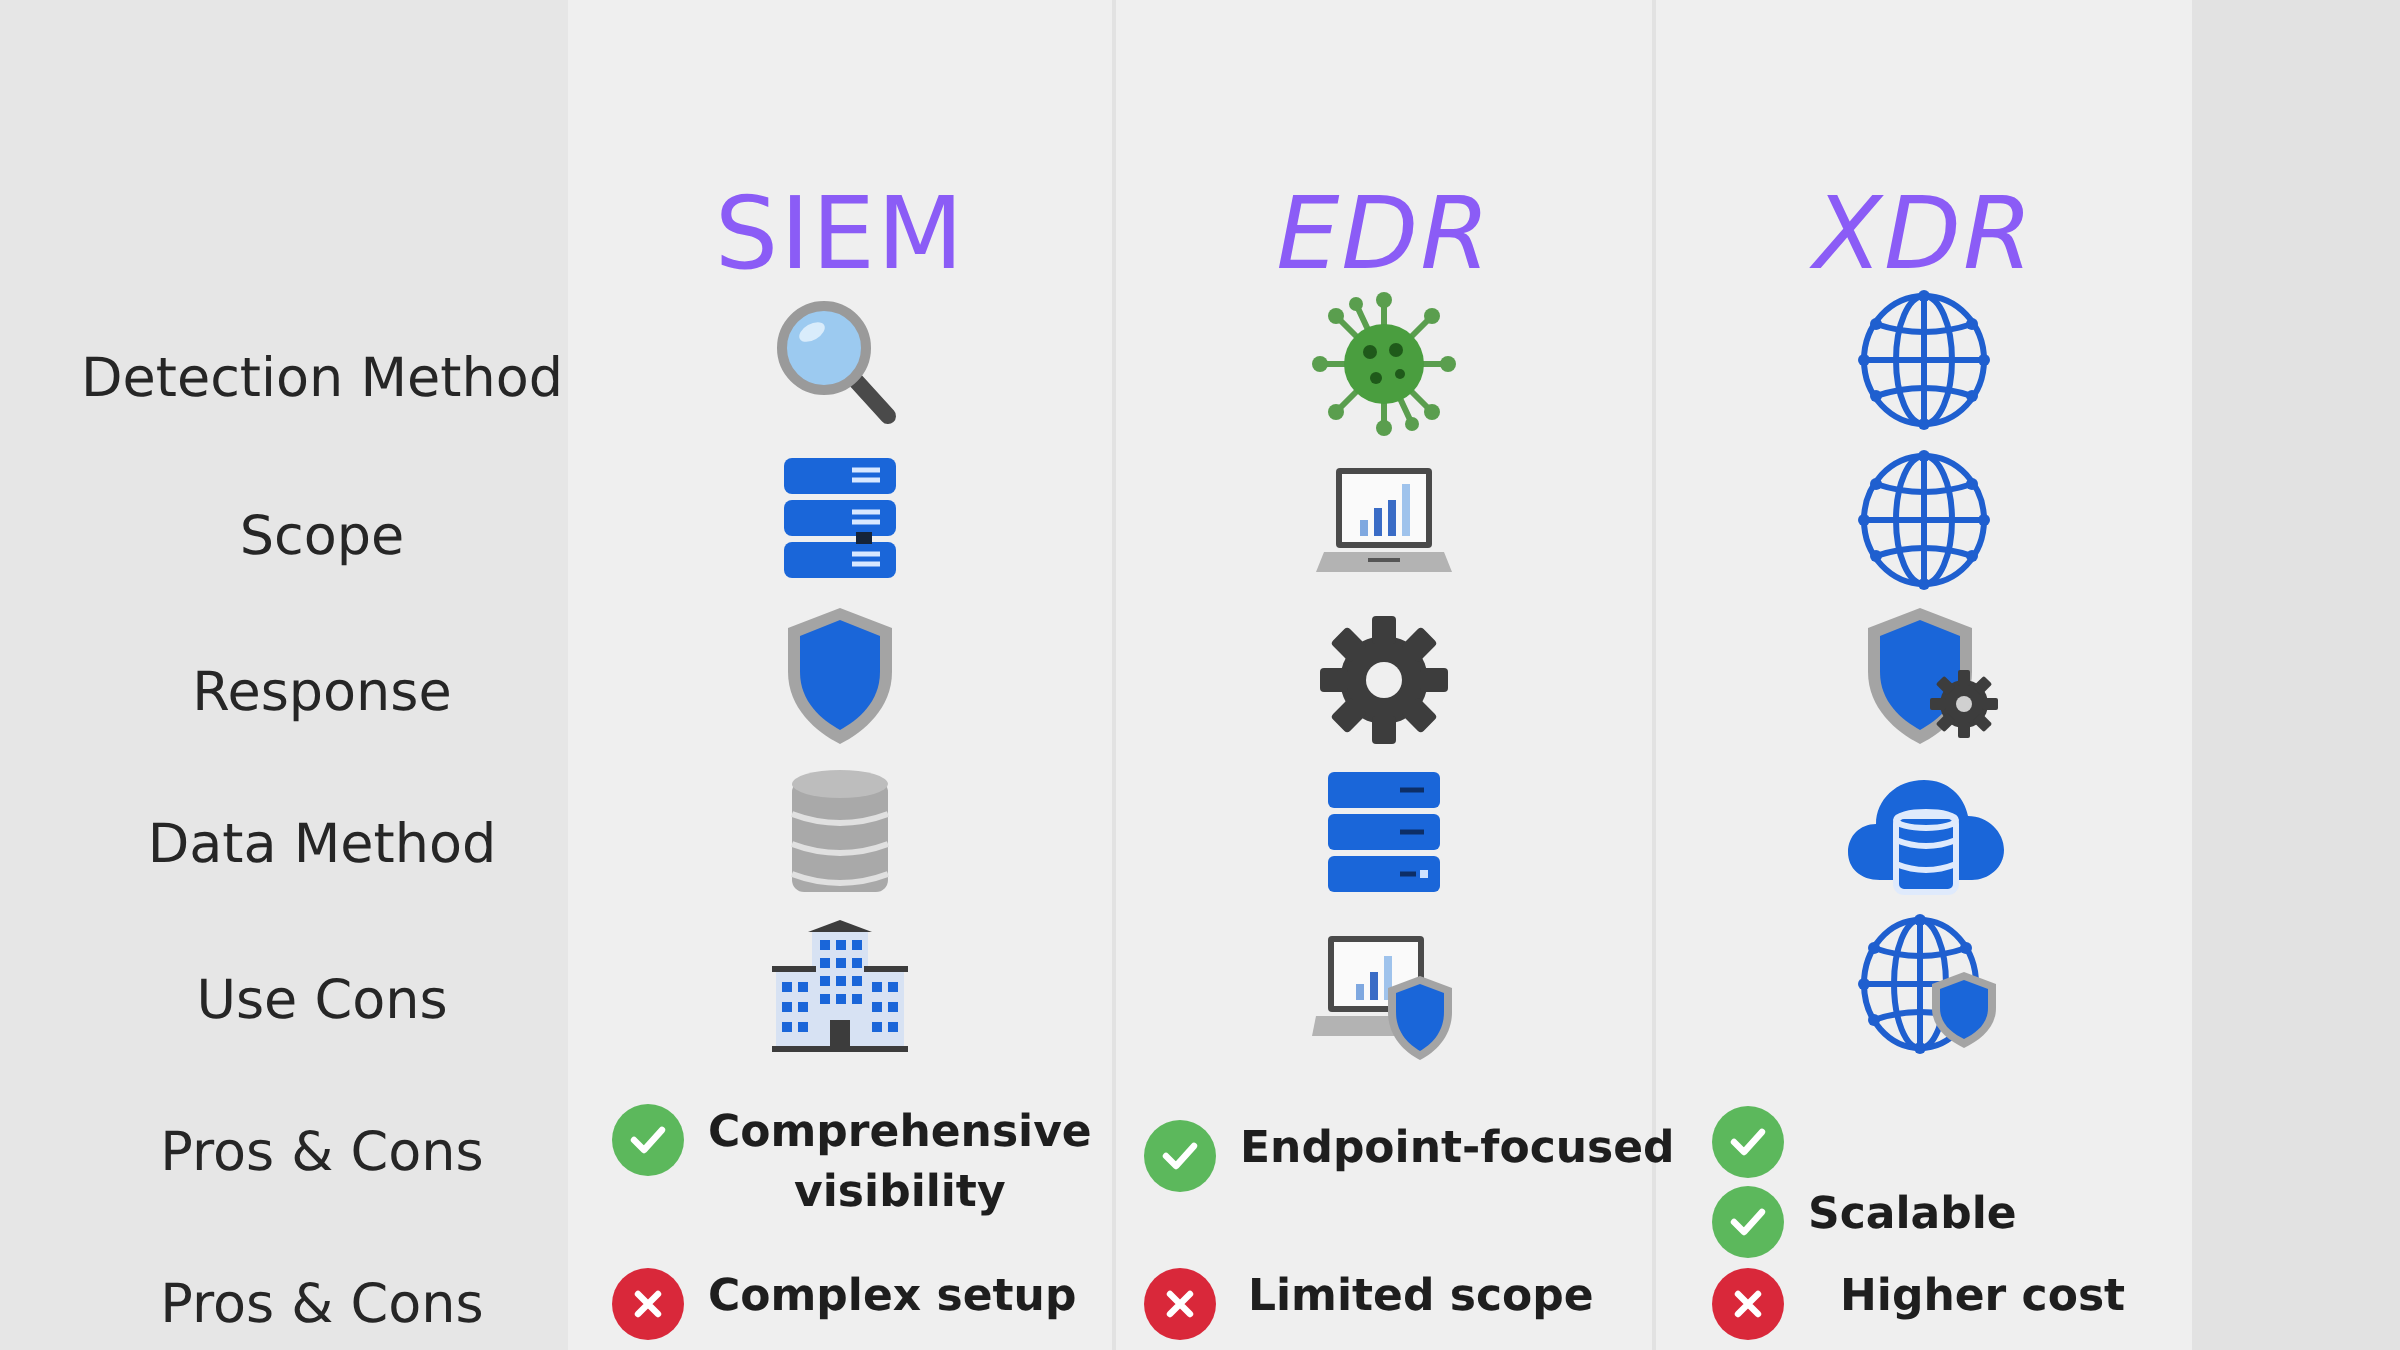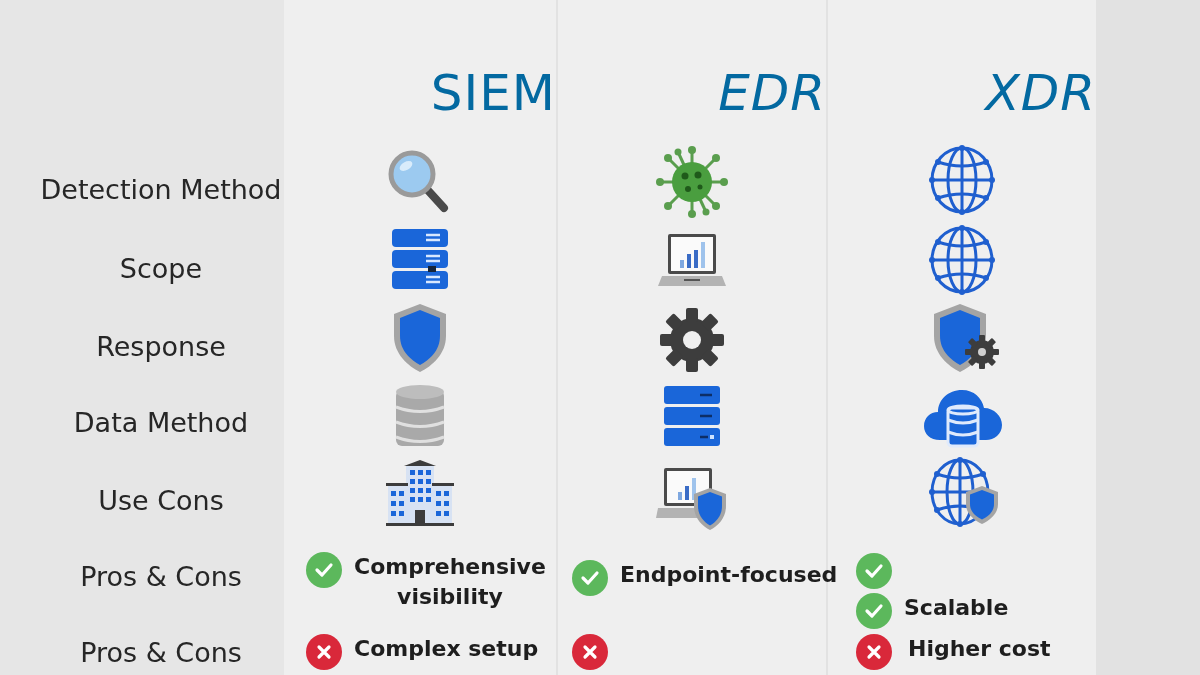--- a/index.html
+++ b/index.html
@@ -14,22 +14,22 @@
   .right-bg { position: absolute; left: 1096px; top: 0; width: 104px; height: 675px; background: #e2e2e2; }
   .col {
     position: absolute; top: 0; height: 675px;
     background: #efefef;
   }
   .col.siem { left: 284px; width: 272px; }
   .col.edr  { left: 558px; width: 268px; font-style: italic; }
   .col.xdr  { left: 828px; width: 268px; font-style: italic; }
   .divider { position: absolute; top: 0; width: 2px; height: 675px; background: #e2e2e2; }
   .col-title {
-    position: absolute; top: 64px; width: 100%; text-align: right;
-    font-size: 50px; font-weight: 500; color: #0369a1; letter-spacing: 1px;
+    position: absolute; top: 88px; width: 100%; text-align: center;
+    font-size: 50px; font-weight: 500; color: #8b5cf6; letter-spacing: 1px;
     font-family: "DejaVu Sans", sans-serif;
   }
   .row-label {
     position: absolute; left: 0; width: 290px; text-align: center;
     font-size: 27px; color: #262626; font-family: "DejaVu Sans", sans-serif; margin-left: 16px;
   }
   .icon {
     position: absolute; width: 72px; height: 72px;
   }
   .icon svg { width: 100%; height: 100%; display: block; }
@@ -362,20 +362,21 @@
   </span>
   <span class="pc-text">Endpoint-focused</span>
 </div>
 
 <div class="pc" style="left:572px;top:634px">
   <span class="badge" style="background:#d9283a">
     <svg viewBox="0 0 22 22">
         <path d="M6 6 L16 16 M16 6 L6 16" stroke="#fff" stroke-width="3.2" stroke-linecap="round"></path>
       </svg>
   </span>
+  <span class="pc-text" style="margin-left:4px">Limited scope</span>
 </div>
 
 <div class="pc" style="left:856px;top:553px">
   <span class="badge" style="background:#5cb85c">
     <svg viewBox="0 0 22 22">
         <path d="M4 11 L9 16 L18 6" stroke="#fff" stroke-width="3.2" fill="none" stroke-linecap="round" stroke-linejoin="round"></path>
       </svg>
   </span>
 </div>
 <div class="pc" style="left:856px;top:593px">
@@ -386,14 +387,14 @@
   </span>
   <span class="pc-text">Scalable</span>
 </div>
 
 <div class="pc" style="left:856px;top:634px">
   <span class="badge" style="background:#d9283a">
     <svg viewBox="0 0 22 22">
         <path d="M6 6 L16 16 M16 6 L6 16" stroke="#fff" stroke-width="3.2" stroke-linecap="round"></path>
       </svg>
   </span>
-  <span class="pc-text" style="margin-left:4px">Higher cost</span>
+  <span class="pc-text" style="margin-left:16px">Higher cost</span>
 </div>
 
 </body></html>

